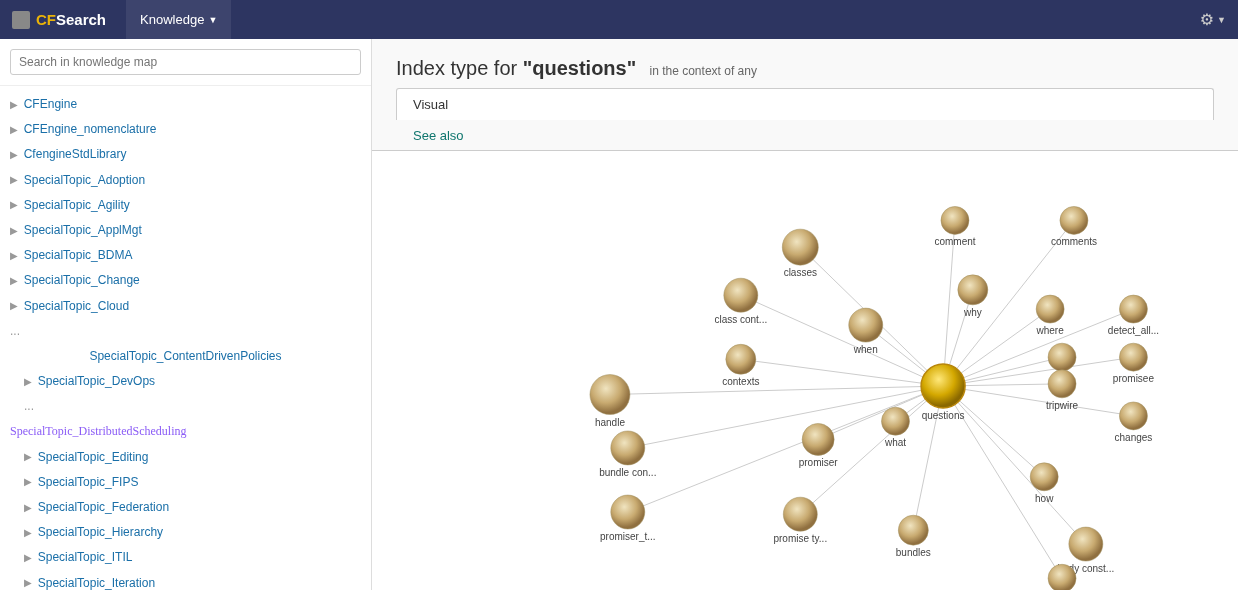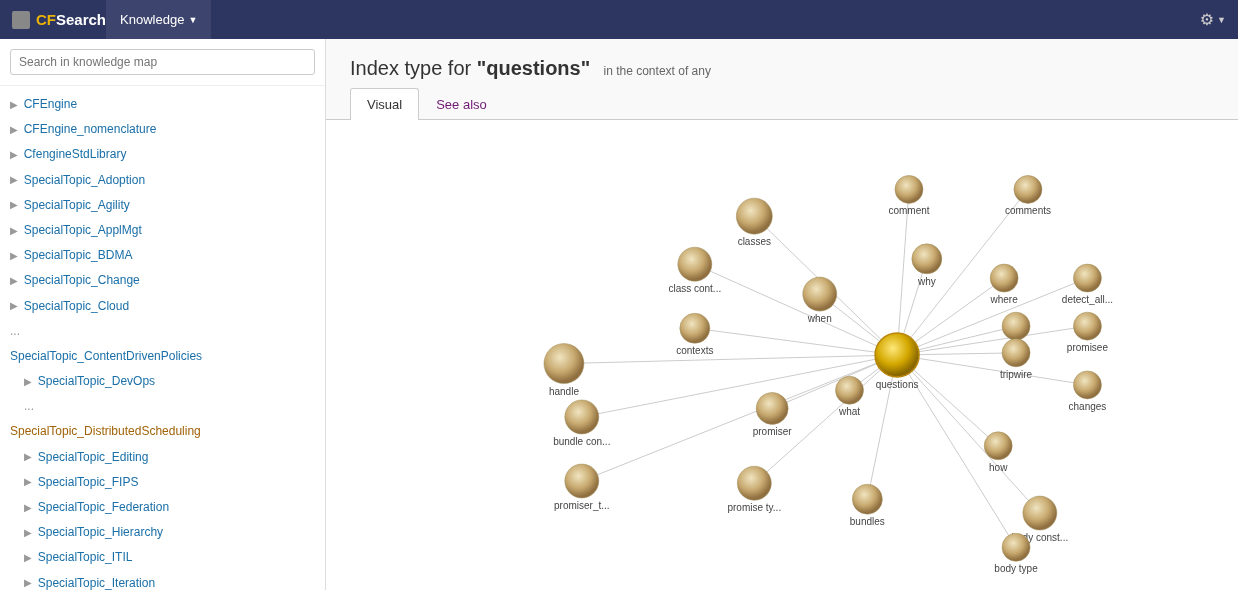--- a/index.html
+++ b/index.html
@@ -18,20 +18,21 @@
       display: flex;
       align-items: center;
       gap: 6px;
       color: #fff;
       font-size: 15px;
       font-weight: bold;
     }
     #topnav .logo .cf { color: #eab308; }
     #topnav .nav-items {
       display: flex;
+      margin-left: 20px;
       gap: 0;
     }
     #topnav .nav-item {
       color: #ccc;
       padding: 0 14px;
       height: 39px;
       display: flex;
       align-items: center;
       gap: 4px;
       cursor: pointer;
@@ -50,21 +51,21 @@
 
     
     #main-layout {
       display: flex;
       flex: 1;
       overflow: hidden;
     }
 
     
     #sidebar {
-      width: 326px;
+      width: 372px;
       background: #fff;
       border-right: 1px solid #ddd;
       display: flex;
       flex-direction: column;
       flex-shrink: 0;
       overflow: hidden;
     }
     #search-box {
       padding: 10px 10px;
       border-bottom: 1px solid #eee;
@@ -117,26 +118,27 @@
     }
     #content-header h1 strong { font-weight: bold; color: #333; }
     #content-header h1 .context { color: #666; font-size: 12px; margin-left: 10px; }
 
     
     #tabs {
       display: flex;
       border-bottom: 1px solid #ccc;
       padding: 0 24px;
       background: #f9f9f9;
+      flex-direction: column;
     }
     .tab {
       padding: 8px 16px;
       cursor: pointer;
       font-size: 13px;
-      color: #701a75;
+      color: #0f766e;
       border: 1px solid transparent;
       border-bottom: none;
       margin-bottom: -1px;
       border-radius: 3px 3px 0 0;
     }
     .tab.active {
       background: #fff;
       border-color: #ccc;
       border-bottom-color: #fff;
       color: #333;
@@ -214,31 +216,31 @@
           <span class="chevron">▶</span>
           <span>SpecialTopic_Change</span>
         </div>
         <div class="sidebar-item" style="padding-left: 10px;">
           <span class="chevron">▶</span>
           <span>SpecialTopic_Cloud</span>
         </div>
         <div class="sidebar-item" style="padding-left: 10px; color: rgb(153, 153, 153);">
           <span style="color:#999">...</span>
         </div>
-        <div class="sidebar-item" style="padding-left: 10px; color: rgb(26, 111, 168);">
+        <div class="sidebar-item" style="padding-left: 10px; color: rgb(26, 111, 168); justify-content: center;">
           <span>SpecialTopic_ContentDrivenPolicies</span>
         </div>
         <div class="sidebar-item" style="padding-left: 24px;">
           <span class="chevron">▶</span>
           <span>SpecialTopic_DevOps</span>
         </div>
         <div class="sidebar-item" style="padding-left: 24px; color: rgb(153, 153, 153);">
           <span style="color:#999">...</span>
         </div>
-        <div class="sidebar-item" style="padding-left: 10px; color: #a16207;">
+        <div class="sidebar-item" style="padding-left: 10px; color: #8b5cf6; font-family: Liberation Serif, serif;">
           <span>SpecialTopic_DistributedScheduling</span>
         </div>
         <div class="sidebar-item" style="padding-left: 24px;">
           <span class="chevron">▶</span>
           <span>SpecialTopic_Editing</span>
         </div>
         <div class="sidebar-item" style="padding-left: 24px;">
           <span class="chevron">▶</span>
           <span>SpecialTopic_FIPS</span>
         </div>

